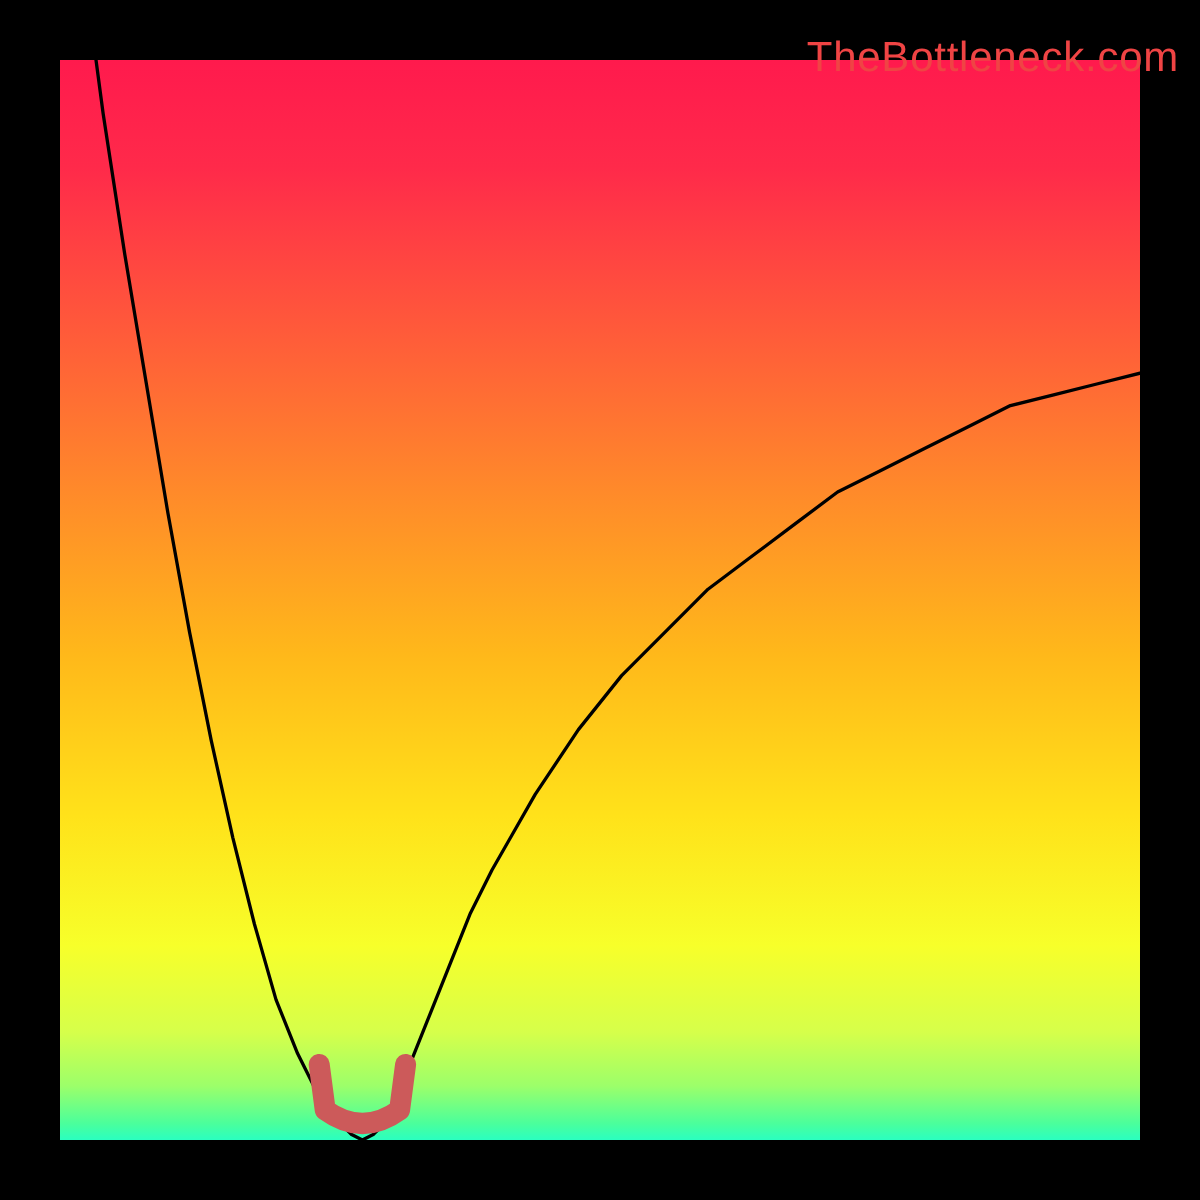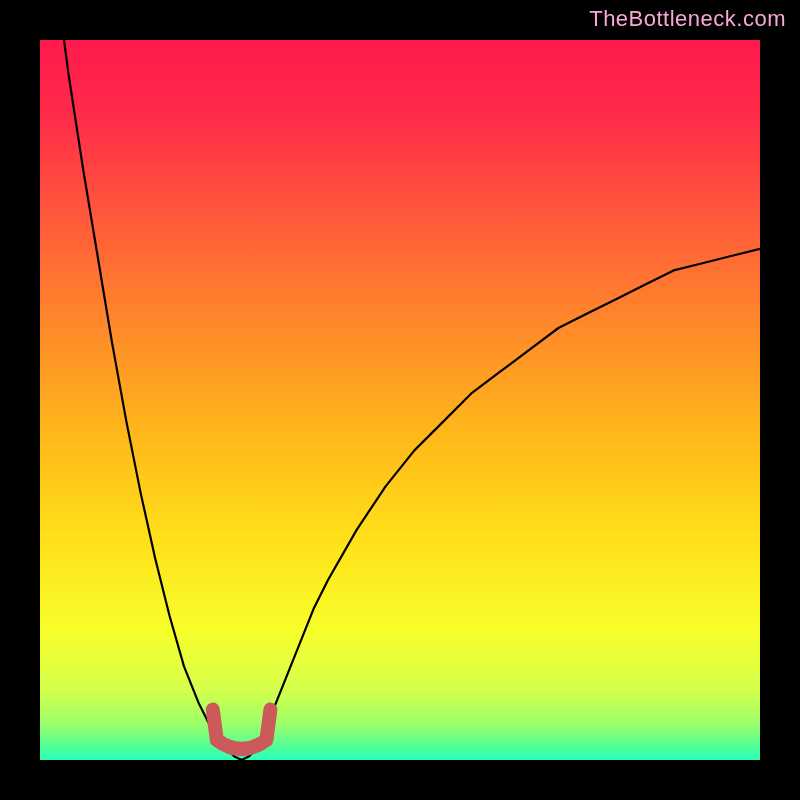--- a/index.html
+++ b/index.html
@@ -36,24 +36,24 @@
   }
   svg.curves {
     position: absolute;
     left: 0;
     top: 0;
     width: 100%;
     height: 100%;
   }
   .watermark {
     position: absolute;
-    top: 6px;
+    top: 22px;
     right: 14px;
-    color: #f9a8d4;
-    font-size: 22px;
+    color: #ef4444;
+    font-size: 28px;
     font-weight: 500;
     letter-spacing: 0.5px;
     pointer-events: none;
   }
 </style>
 </head>
 <body>
 
 <div class="frame">
 

